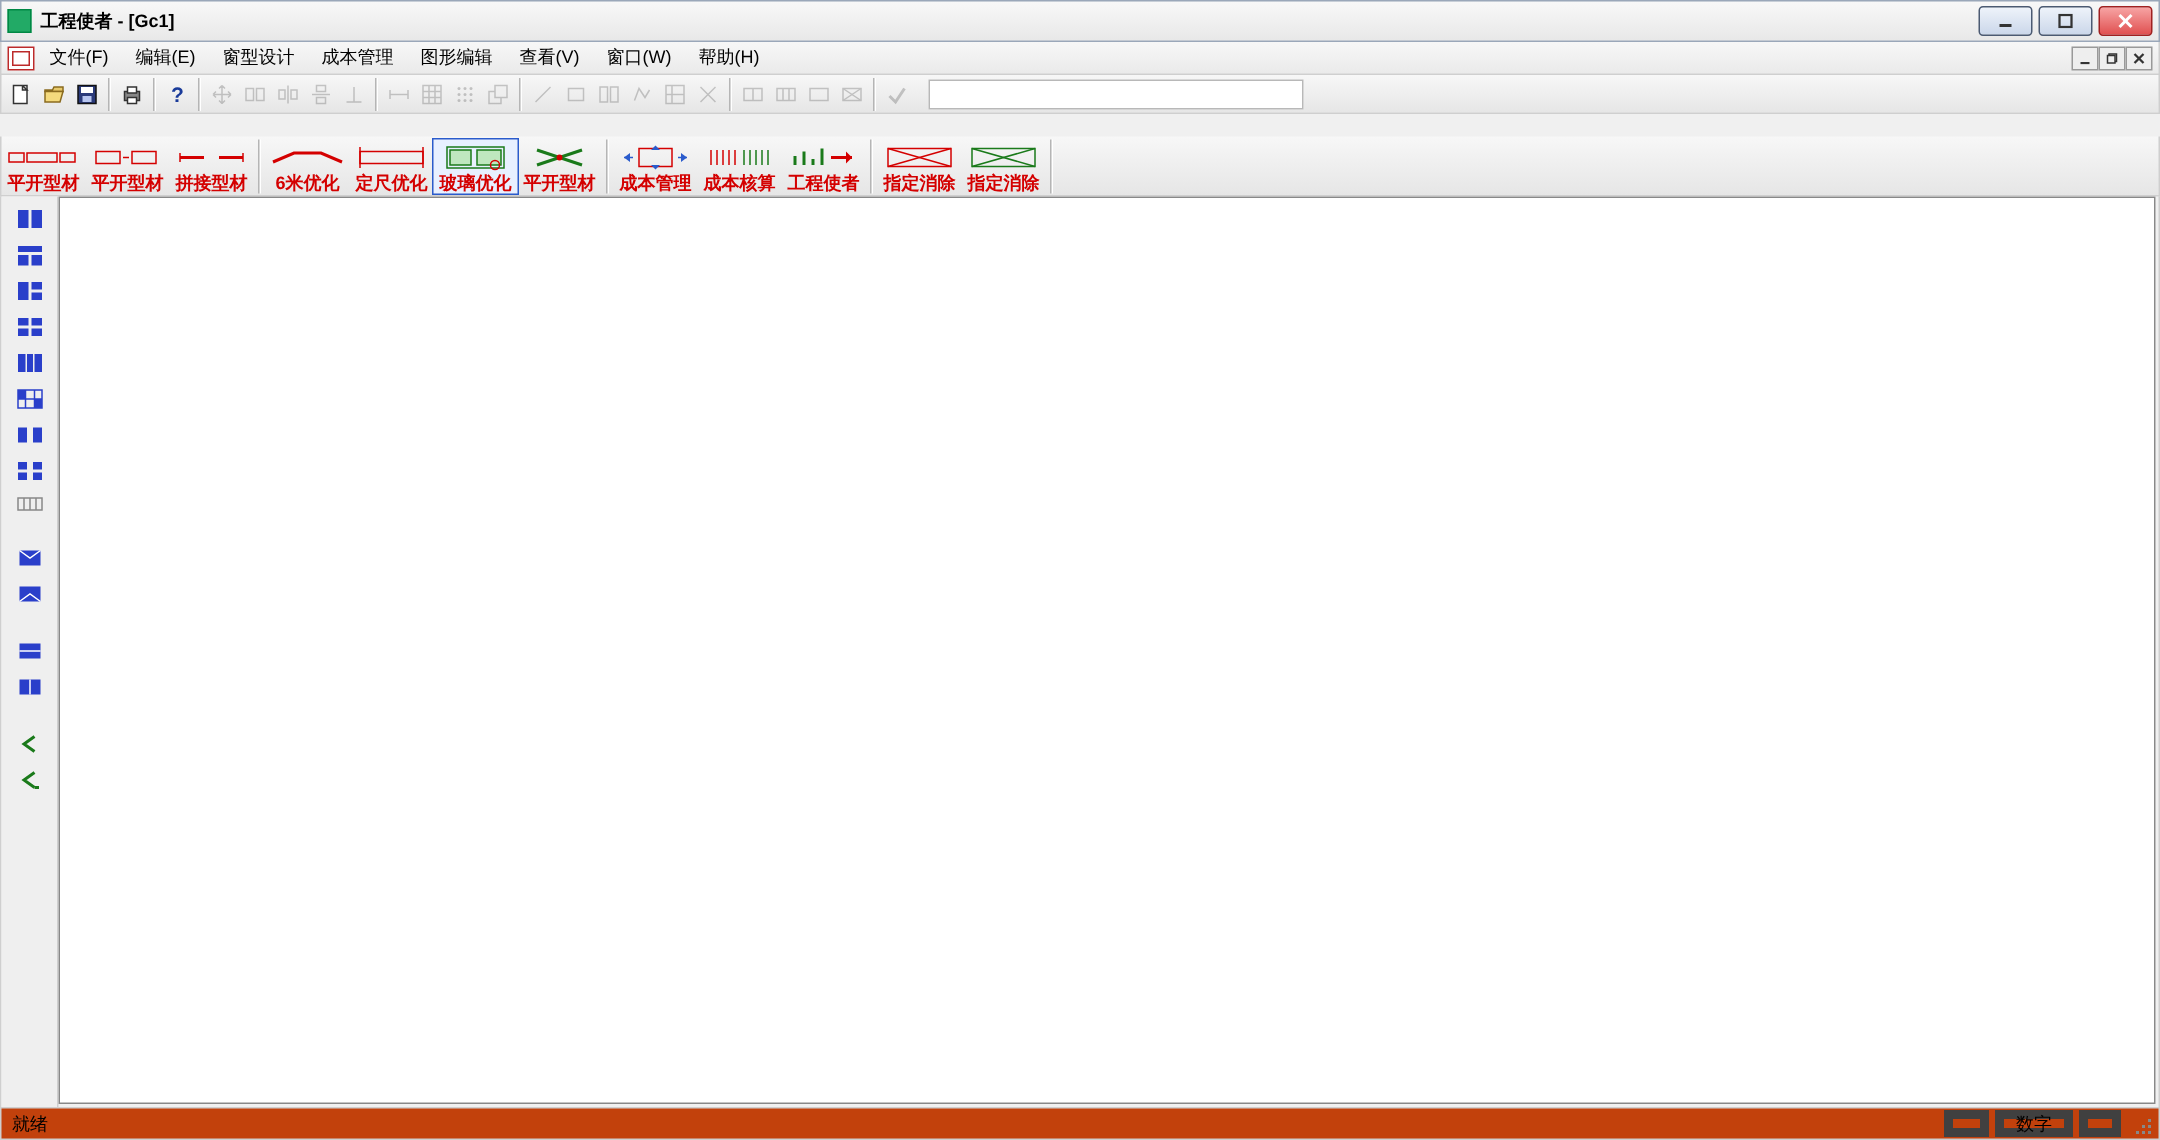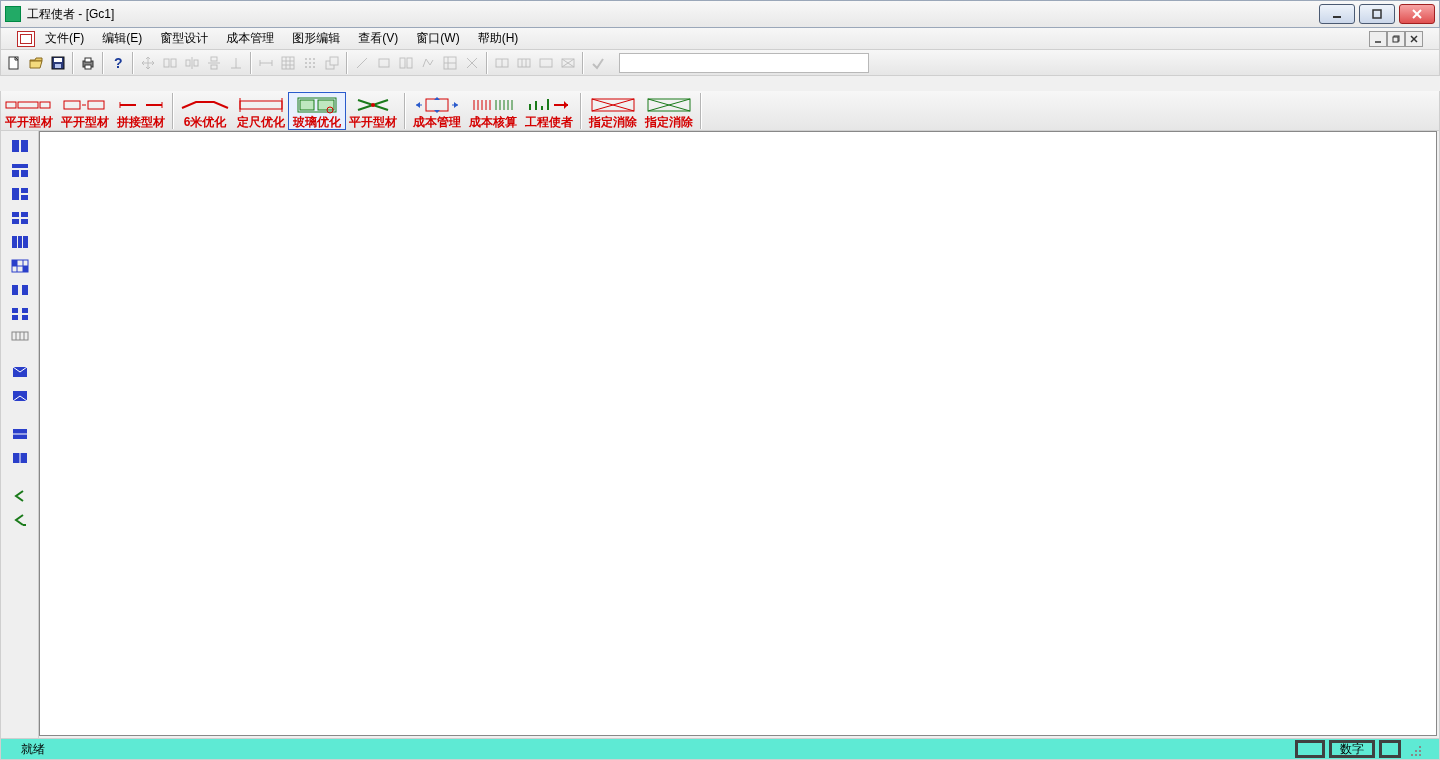--- a/index.html
+++ b/index.html
@@ -16,20 +16,21 @@
 
   
   .titlebar {
     height: 28px;
     background: linear-gradient(#f8f8f8, #e8e8e8);
     border: 1px solid #9aa7b9;
     display: flex;
     align-items: center;
     padding: 0 4px;
     gap: 6px;
+    font-weight: bold;
   }
   .titlebar .app-icon { width: 16px; height: 16px; background:#2a6; border:1px solid #084; }
   .titlebar .title { flex: 0 0 auto; color:#000; }
   .titlebar .spacer { flex: 1; }
   .win-btns { display:flex; gap:4px; }
   .win-btn {
     width: 36px; height: 20px;
     border: 1px solid #4b5a72;
     border-radius: 3px;
     background: linear-gradient(#eef3fa,#cbd7ea);
@@ -41,21 +42,21 @@
 
   
   .menubar {
     height: 22px;
     background: linear-gradient(#f7f7f7,#eaeaea);
     border-left:1px solid #cfcfcf;
     border-right:1px solid #cfcfcf;
     border-bottom:1px solid #cfcfcf;
     display:flex;
     align-items:center;
-    padding: 0 16px;
+    padding: 0 4px;
     gap: 2px;
   }
   .menu-appicon {
     width:18px;height:16px;
     border:1px solid #bc2a2a; background:#fff;
     position:relative;
   }
   .menu-appicon::after{content:"";position:absolute;left:2px;right:2px;top:2px;bottom:2px;border:1px solid #bc2a2a;}
   .menu-item { padding: 2px 8px; cursor:default; }
   .mdi-btns { margin-left:auto; display:flex; gap:0; }
@@ -133,32 +134,32 @@
   .canvas {
     flex:1;
     background:#fff;
     border:1px solid #888;
     margin:0 2px 2px 0;
   }
 
   
   .statusbar {
     height:22px;
-    background:#5eead4;
+    background:#c2410c;
     border-top:1px solid #cfcfcf;
     border-left:1px solid #cfcfcf;
     border-right:1px solid #cfcfcf;
     border-bottom:1px solid #cfcfcf;
     display:flex;align-items:center;
-    padding: 0 16px;
+    padding: 0 3px;
     justify-content: center;
   }
   .status-main { flex:1; padding-left:4px; }
   .status-cell {
-    border:3px solid #404040;
+    border:6px solid #404040;
     height:18px; padding: 0 8px; display:flex;align-items:center; margin-left:4px;
     min-width:30px;
   }
   .grip { width:18px;height:18px; margin-left:4px; position:relative; }
   .grip svg{position:absolute;right:0;bottom:0;}
 
   
   svg { display:block; }
 
 </style>

